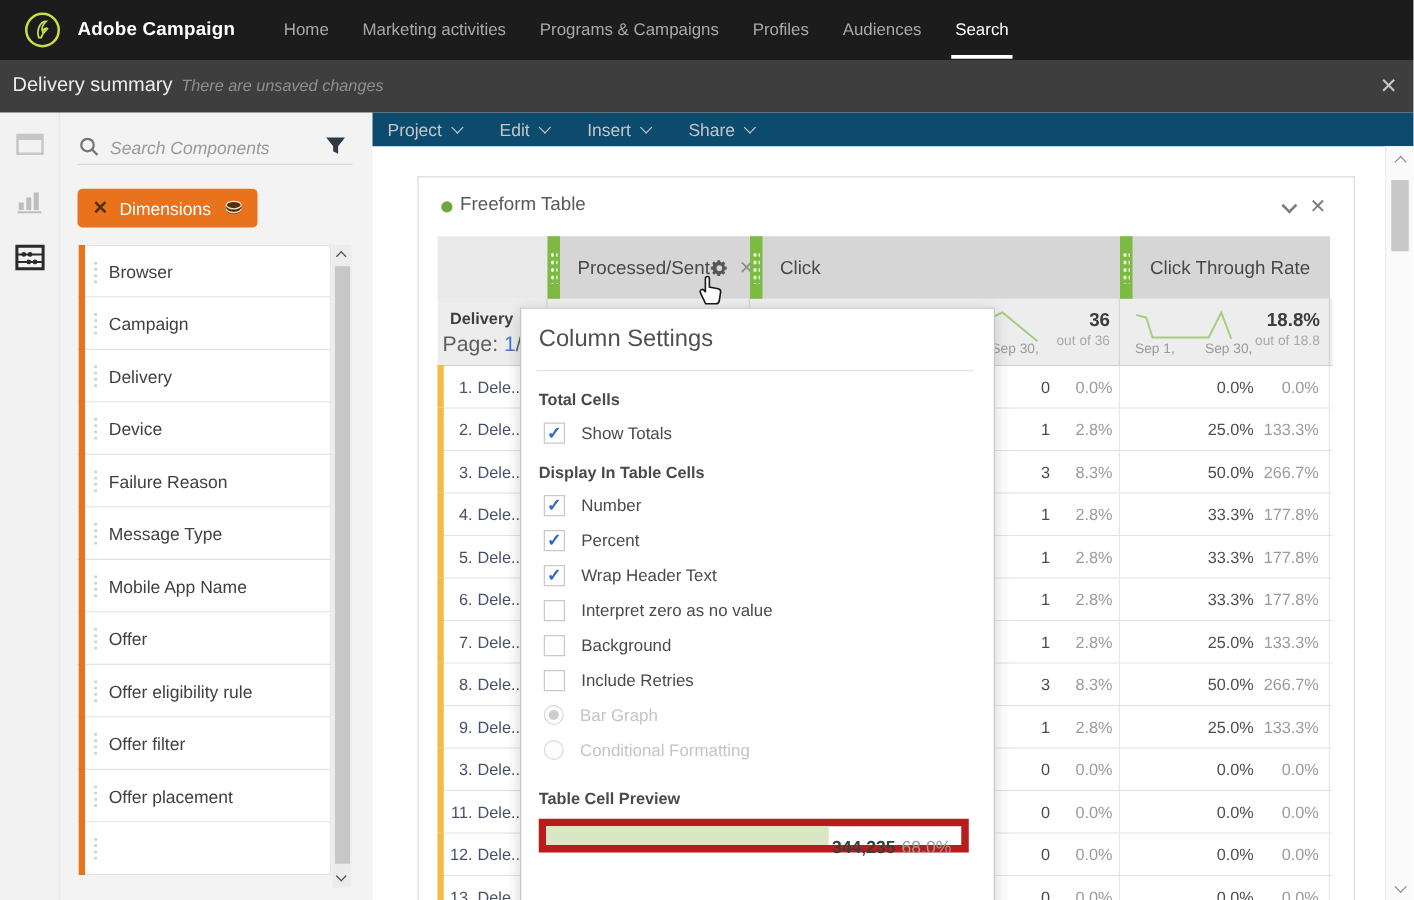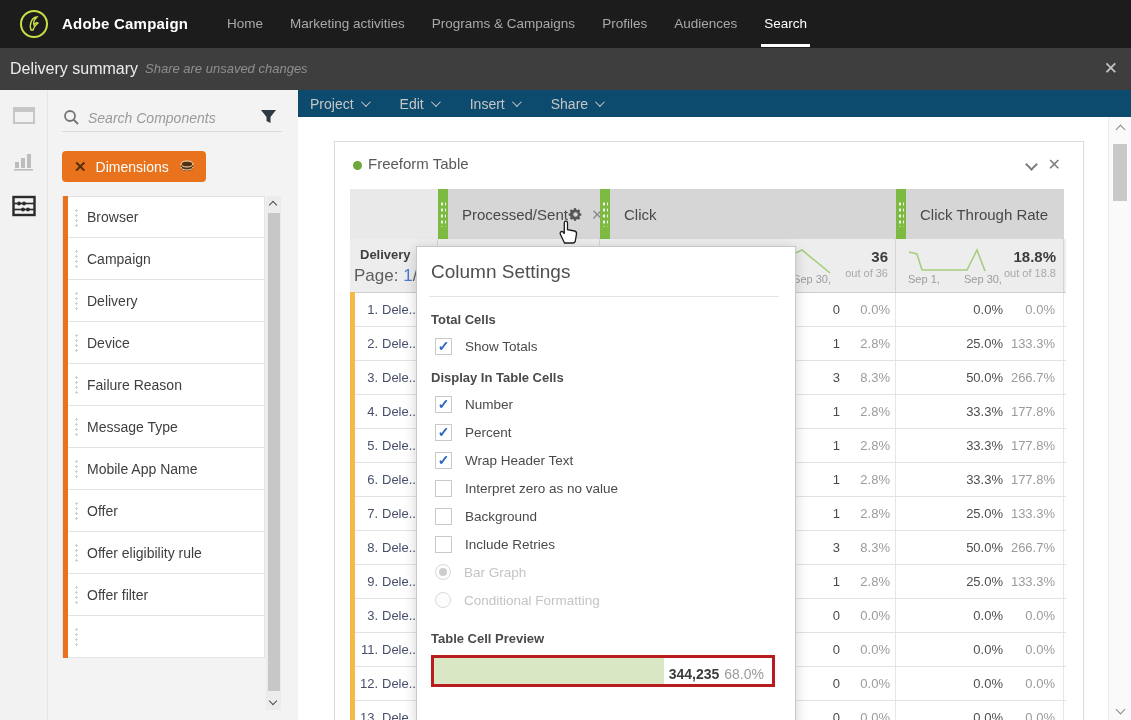--- a/index.html
+++ b/index.html
@@ -109,21 +109,21 @@
   .sec-head { font-size:13px; font-weight:bold; color:#4a4a4a; margin:15px 0 4px 2px; }
   .opt { display:flex; align-items:center; gap:13px; height:18px; margin:10px 0 10px 6px; cursor:pointer; }
   .cbox { width:17px; height:17px; border:1px solid #c9c9c9; background:#fff; display:flex; align-items:center; justify-content:center; flex:0 0 auto; }
   .cbox.checked::after { content:"✓"; color:#2d66c4; font-size:14px; font-weight:bold; line-height:1; }
   .rad { width:16px; height:16px; border:1px solid #dadada; border-radius:50%; background:#fdfdfd; display:flex; align-items:center; justify-content:center; flex:0 0 auto; }
   .rad.sel::after { content:""; width:8px; height:8px; border-radius:50%; background:#cdcdcd; }
   .opt .olabel { font-size:13.5px; color:#4a4a4a; }
   .opt.disabled { cursor:default; }
   .opt.disabled .olabel { color:#c4c4c4; }
   .preview-head { font-size:13px; font-weight:bold; color:#4a4a4a; margin:22px 0 0 2px; }
-  .pbar { position:relative; height:32px; border:3px solid #b91c1c; background:#fff; margin:9px 4px 12px 2px; }
+  .pbar { position:relative; height:27px; border:6px solid #b91c1c; background:#fff; margin:9px 4px 12px 2px; }
   .pfill { position:absolute; left:0; top:0; bottom:0; background:#d9e7c5; }
   .pval { position:absolute; right:8px; top:0; line-height:32px; font-size:14px; }
   .pval .v { color:#3c3c3c; font-weight:bold; }
   .pval .p { color:#9b9b9b; margin-left:5px; }
 
   
   .vscroll { position:absolute; right:0; top:117px; width:23px; height:603px; background:#fafafa; border-left:1px solid #ededed; z-index:25; }
   .vscroll .vthumb { position:absolute; left:4px; top:27px; width:14px; height:57px; background:#c8c8c8; }
   .vchev { position:absolute; left:8px; width:7px; height:7px; border-right:1.7px solid #8a8a8a; border-bottom:1.7px solid #8a8a8a; }
   .vchev.up { top:9px; transform:rotate(-135deg); }
@@ -147,21 +147,21 @@
         <div class="nav-item">Marketing activities</div>
         <div class="nav-item">Programs &amp; Campaigns</div>
         <div class="nav-item">Profiles</div>
         <div class="nav-item">Audiences</div>
         <div class="nav-item active">Search</div>
       </div>
   </div>
 
   <div class="subbar">
     <div class="page-title">Delivery summary</div>
-    <div class="unsaved">Share are unsaved changes</div>
+    <div class="unsaved">There are unsaved changes</div>
     <div class="subbar-close">✕</div>
   </div>
 
   <div class="menubar">
       <div class="menu-item">
         <span>Project</span>
         <span class="chev"></span>
       </div>
       <div class="menu-item">
         <span>Edit</span>
@@ -259,20 +259,24 @@
         <div class="dim-item">
           <span class="grip-dots"></span>
           <span class="dim-text">Offer eligibility rule</span>
         </div>
         <div class="dim-item">
           <span class="grip-dots"></span>
           <span class="dim-text">Offer filter</span>
         </div>
         <div class="dim-item">
           <span class="grip-dots"></span>
+          <span class="dim-text">Offer placement</span>
+        </div>
+        <div class="dim-item">
+          <span class="grip-dots"></span>
           <span class="dim-text"></span>
         </div>
       </div>
 
     <div class="side-scroll">
       <div class="schev up"></div>
       <div class="thumb"></div>
       <div class="schev down"></div>
     </div>
   </div>

